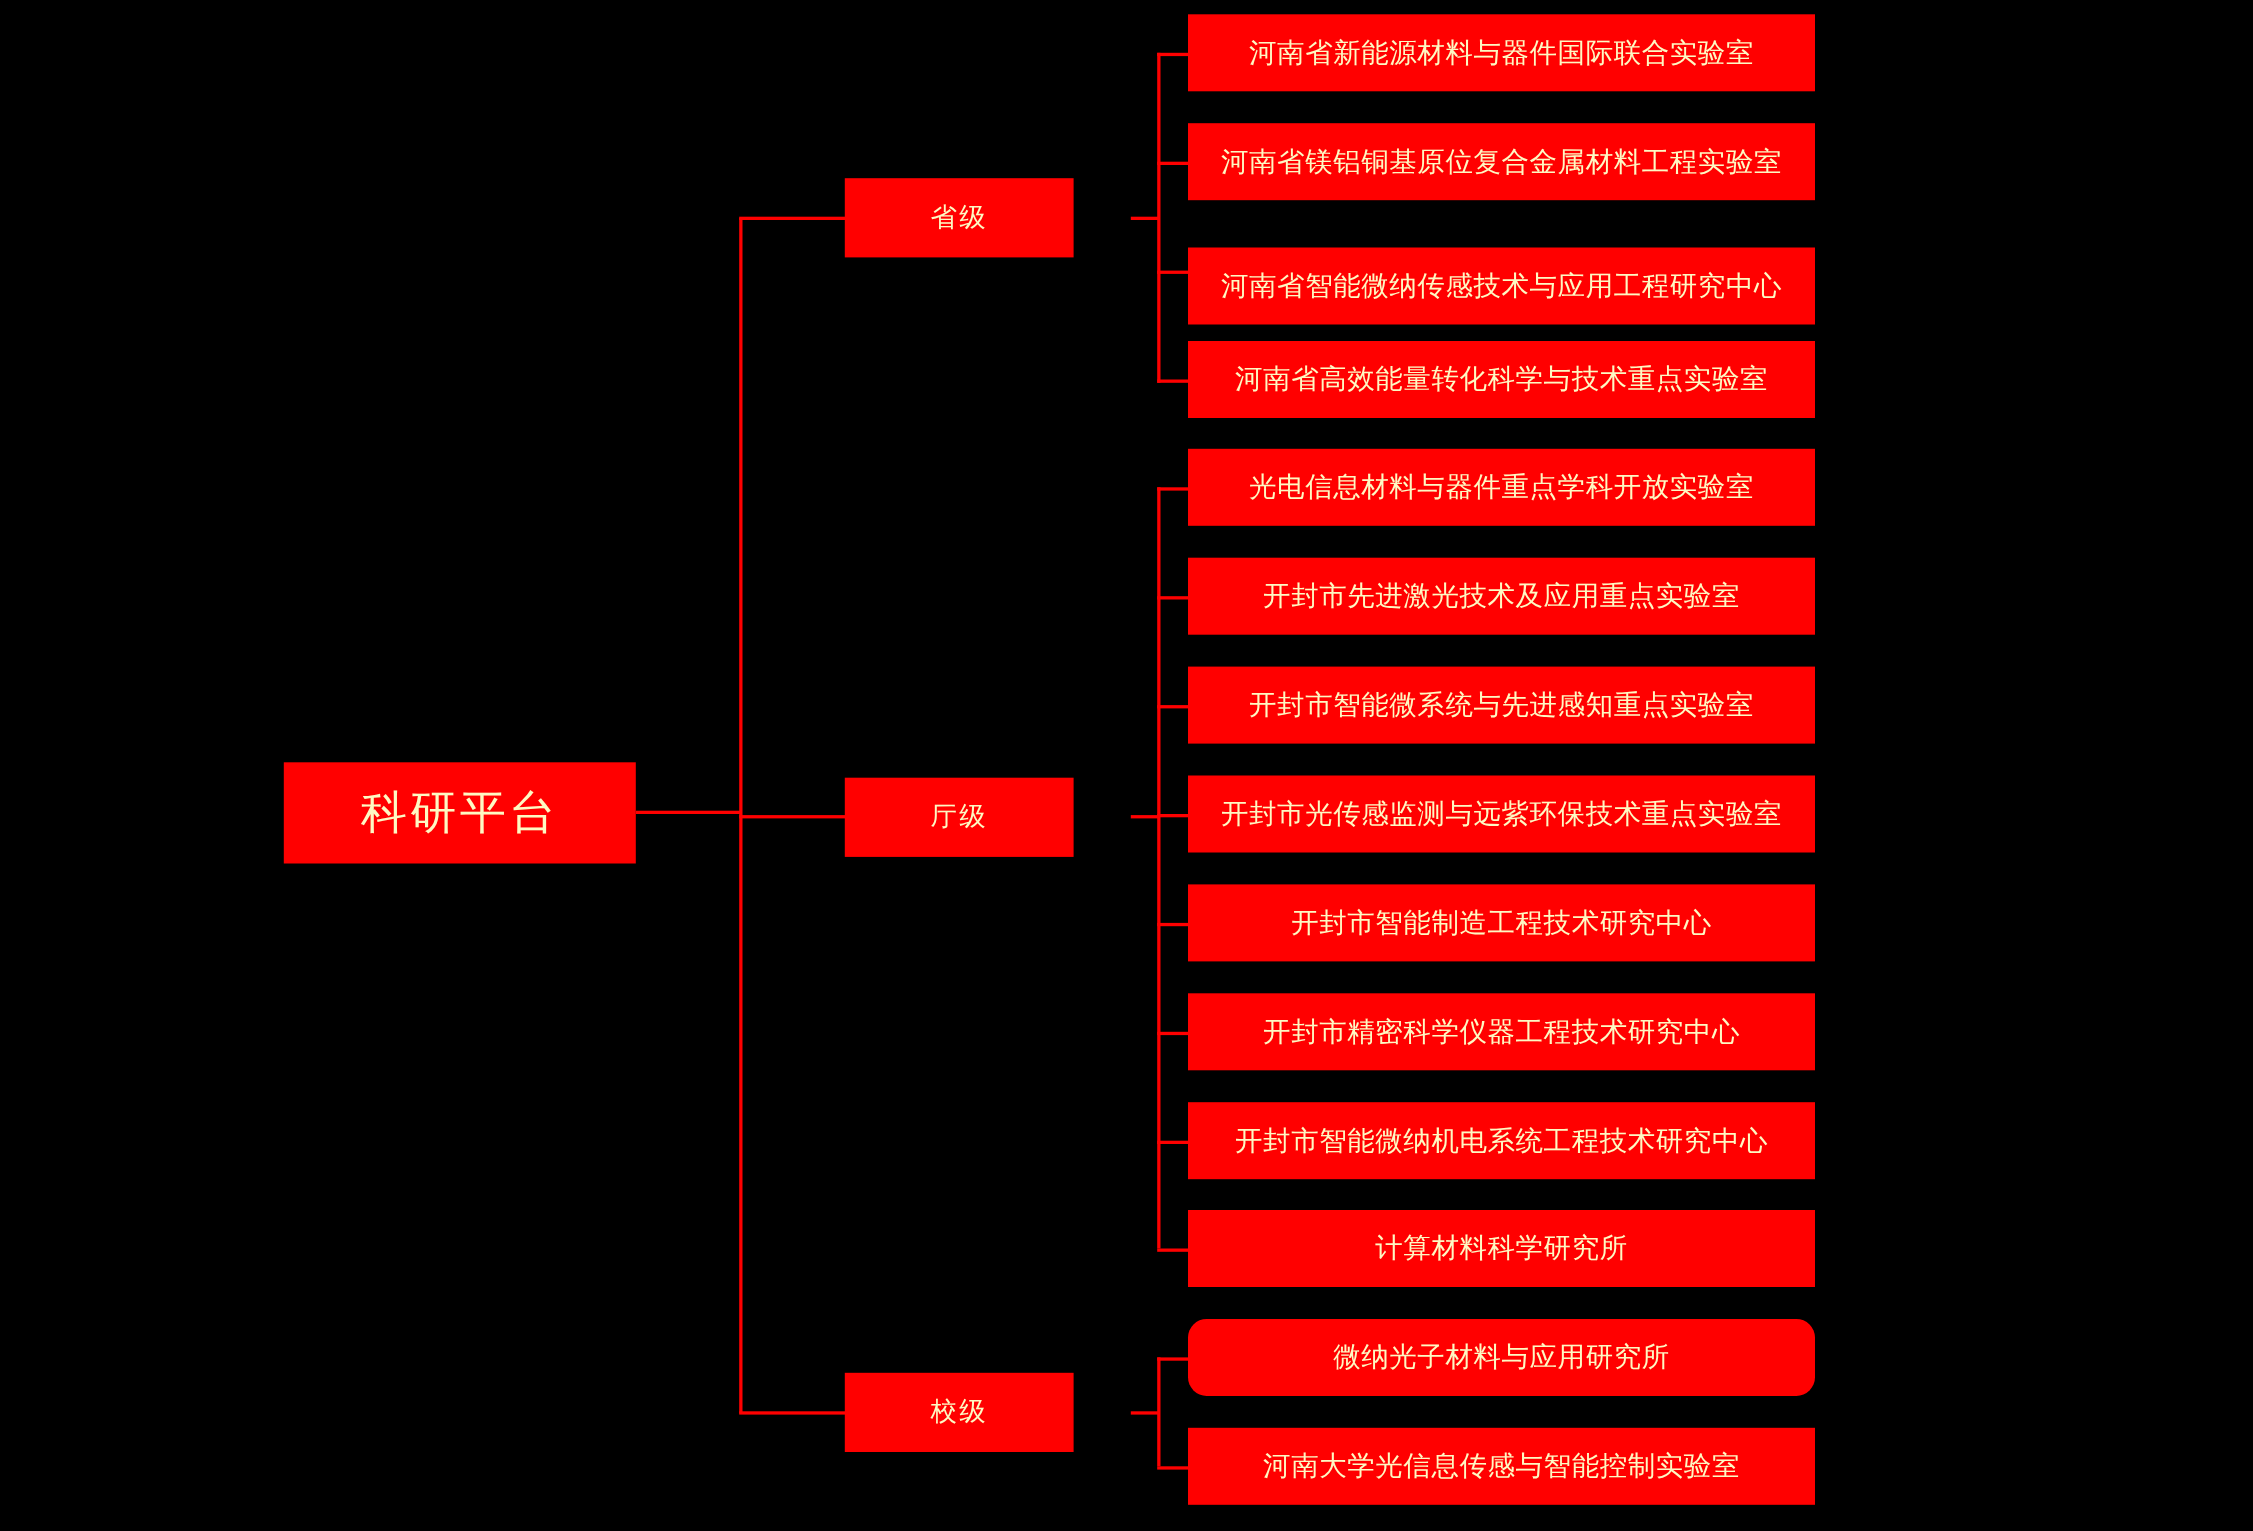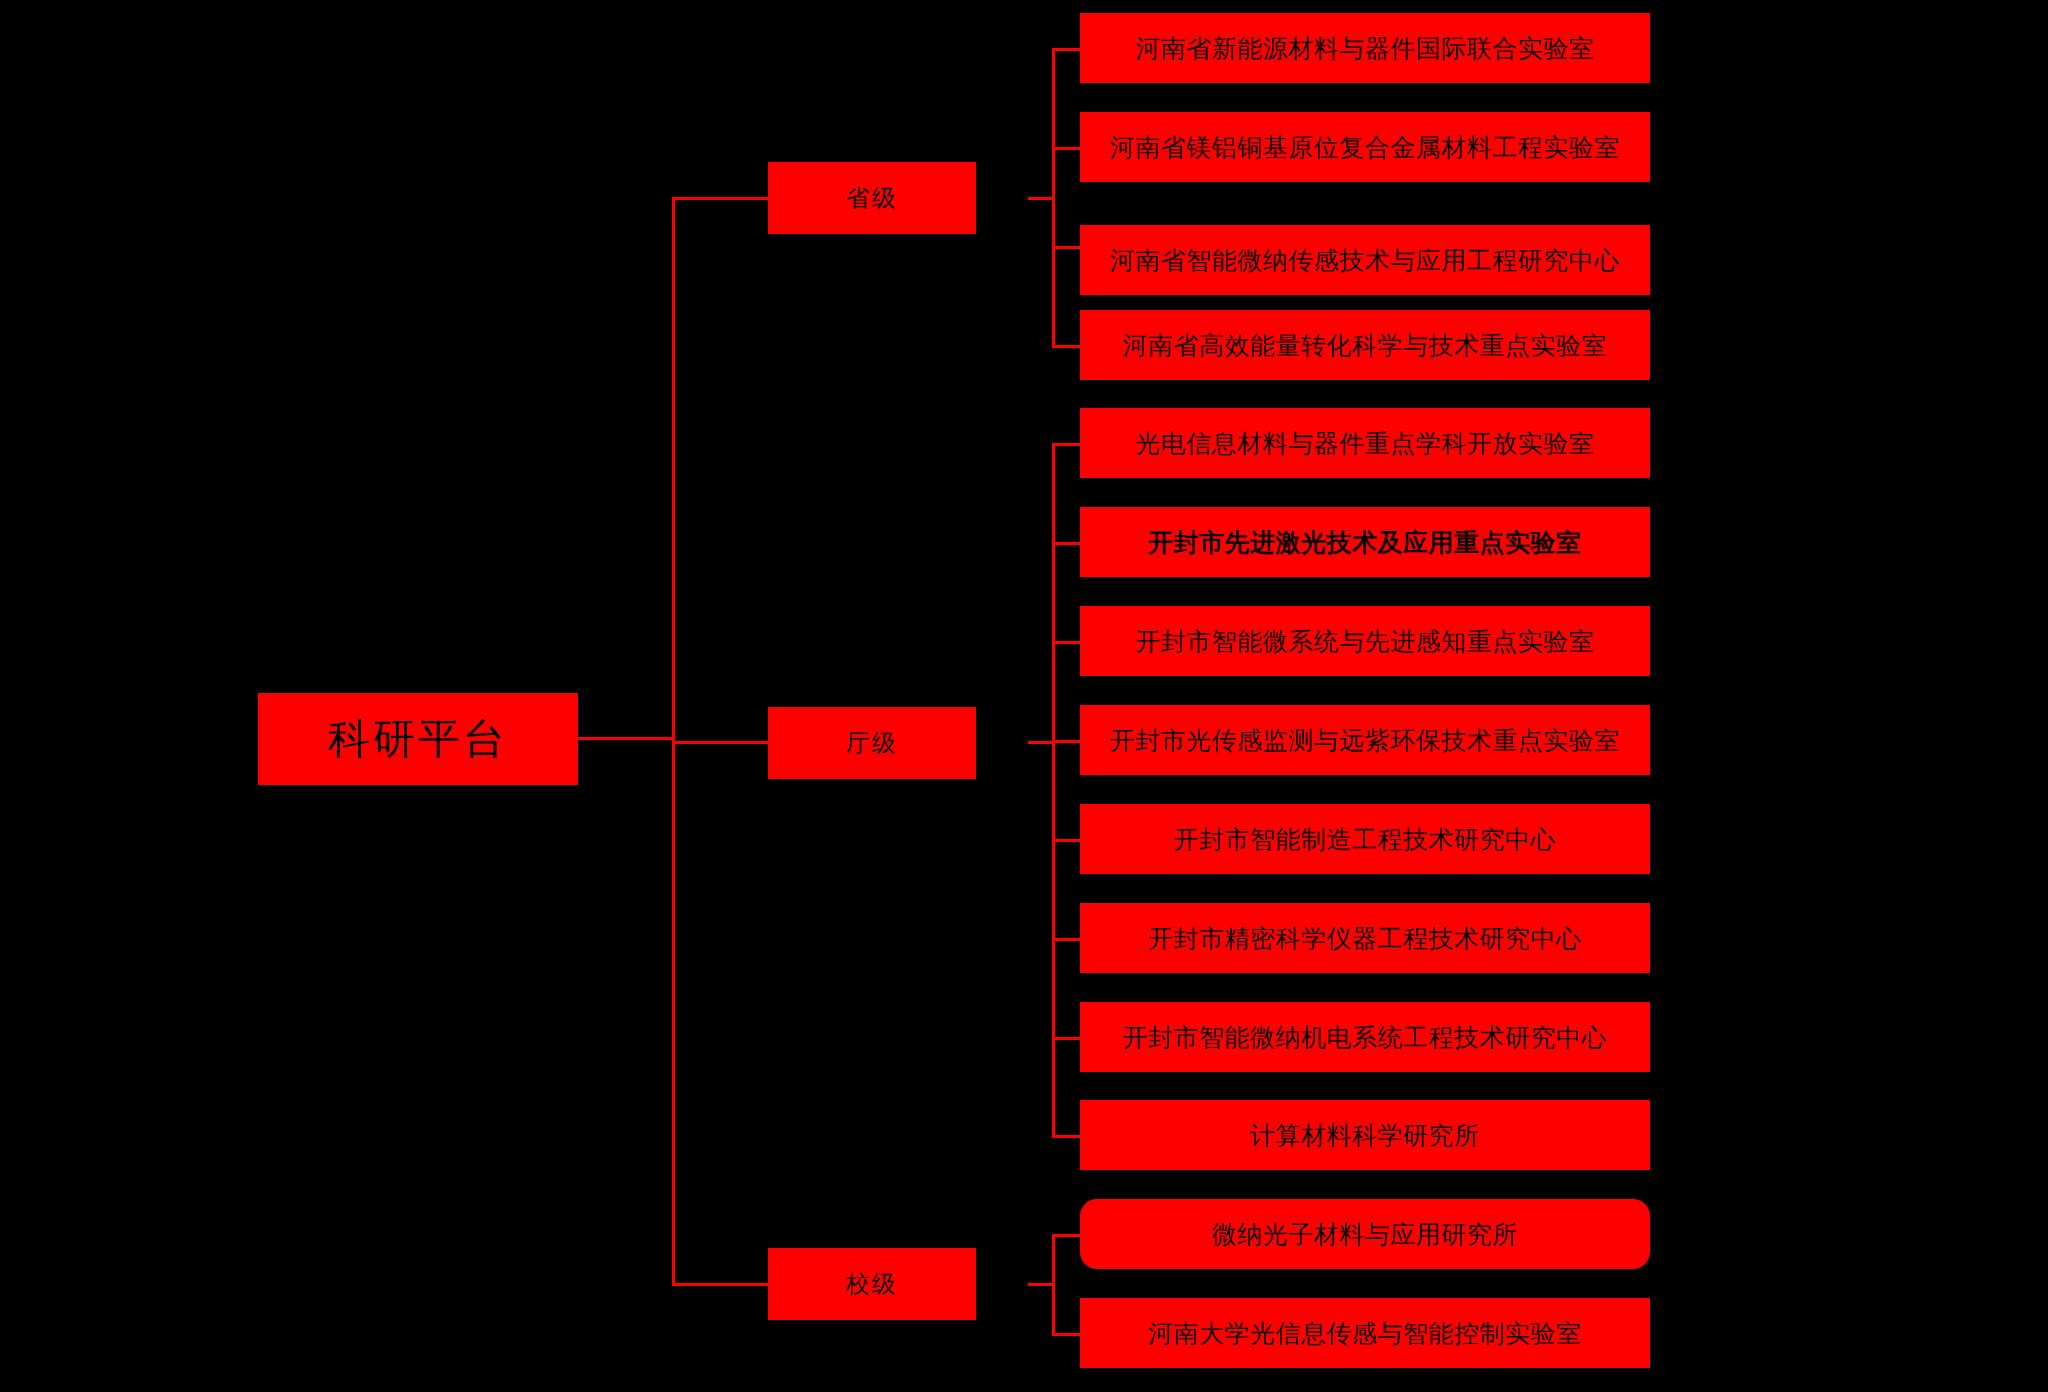--- a/index.html
+++ b/index.html
@@ -3,21 +3,21 @@
 <meta charset="utf-8">
 <style>
   html,body{margin:0;padding:0;background:#000;}
   body{
     width:2048px;height:1392px;position:relative;overflow:hidden;
     font-family:"Liberation Sans","DejaVu Sans",sans-serif;
   }
   #canvas{position:absolute;left:0;top:0;width:2048px;height:1392px;}
 
   .node{
-    position:absolute;background:#ff0000;color:#000000;
+    position:absolute;background:#ff0000;color:#fef9c3;
     display:flex;align-items:center;justify-content:center;
     text-align:center;box-sizing:border-box;
     line-height:1.15;letter-spacing:0.5px;
     z-index:3;
   }
   .node.root{
     left:258px;top:693px;width:320px;height:92px;
     font-size:42px;font-weight:400;letter-spacing:3px;
   }
   .node.branch{
@@ -65,21 +65,21 @@
 
   <div class="node branch" style="left:768px;top:707px;">厅级</div>
   <div class="ln h" style="left:672px;top:741px;width:98px;"></div>
   <div class="ln h" style="left:1028px;top:741px;width:26px;"></div>
   <div class="ln v" style="left:1052px;top:443px;height:692px;"></div>
 
   <div class="ln h" style="left:1052px;top:443px;width:30px;"></div>
   <div class="node leaf" style="top:408px;">光电信息材料与器件重点学科开放实验室</div>
 
   <div class="ln h" style="left:1052px;top:542px;width:30px;"></div>
-  <div class="node leaf" style="top:507px;font-weight:bold;">开封市先进激光技术及应用重点实验室</div>
+  <div class="node leaf" style="top:507px;">开封市先进激光技术及应用重点实验室</div>
 
   <div class="ln h" style="left:1052px;top:641px;width:30px;"></div>
   <div class="node leaf" style="top:606px;">开封市智能微系统与先进感知重点实验室</div>
 
   <div class="ln h" style="left:1052px;top:740px;width:30px;"></div>
   <div class="node leaf" style="top:705px;">开封市光传感监测与远紫环保技术重点实验室</div>
 
   <div class="ln h" style="left:1052px;top:839px;width:30px;"></div>
   <div class="node leaf" style="top:804px;">开封市智能制造工程技术研究中心</div>
 

